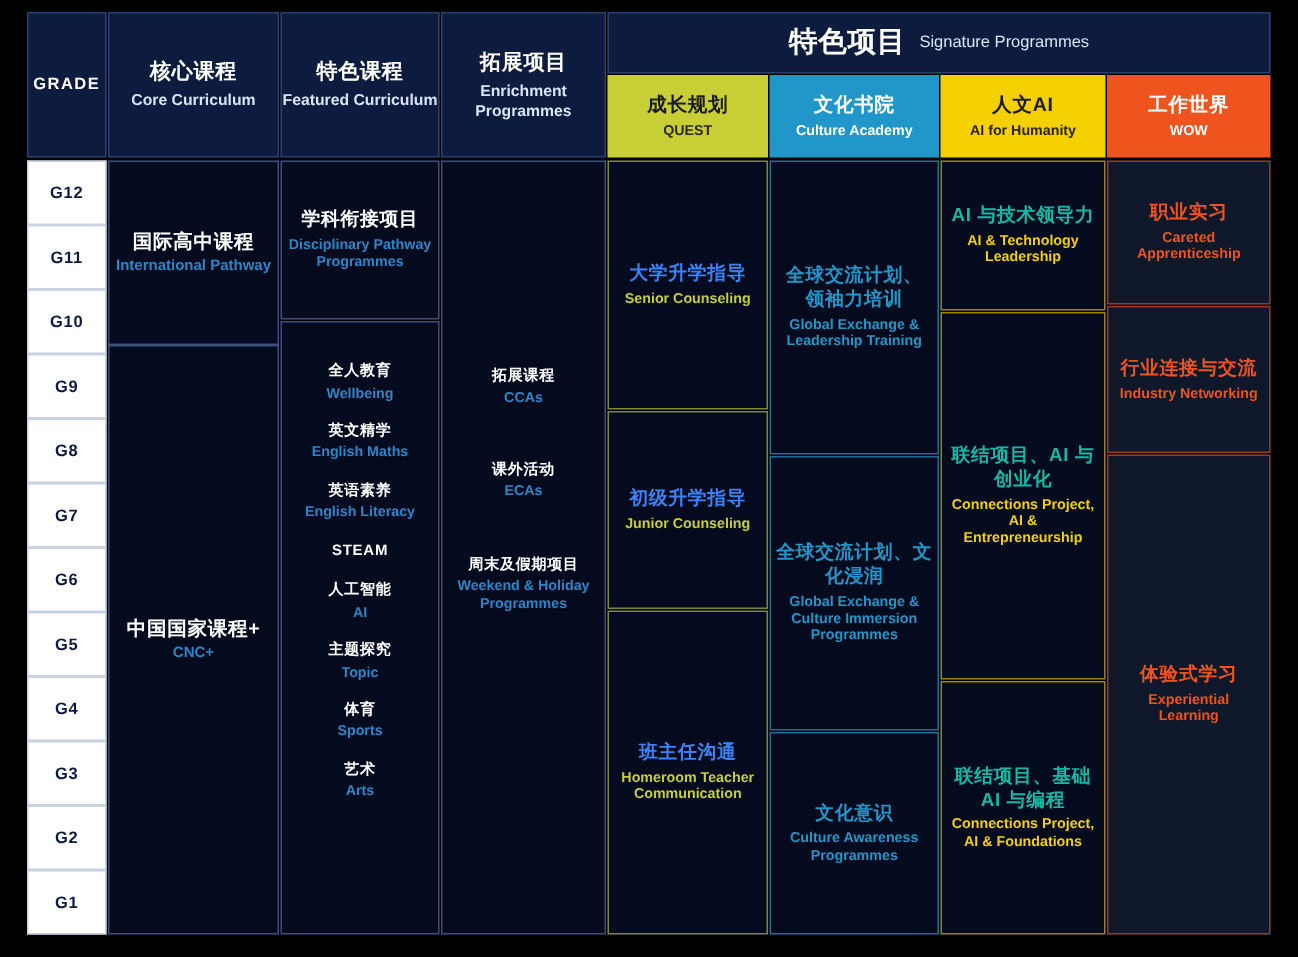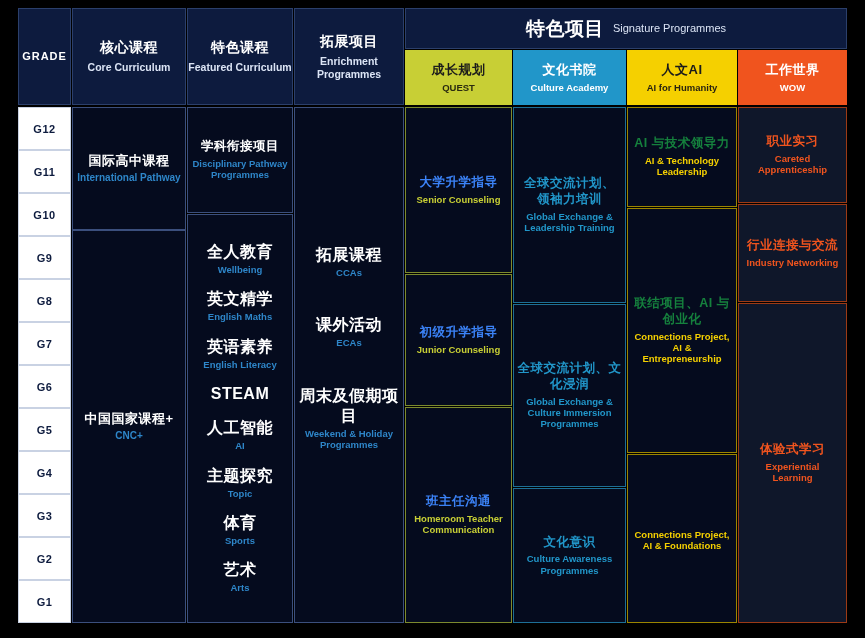--- a/index.html
+++ b/index.html
@@ -31,21 +31,21 @@
   .col-wow{background:#f0541e;}
 
   
   .grade{background:#fff;color:#0d1b3e;border:1px solid #c9d2e3;font-weight:bold;font-size:11px;letter-spacing:.5px;}
 
   
   .blk{border:1px solid #2b3f6b;background:#060d22;}
   .blk .cn{font-size:12.5px;}
   .blk .en{font-size:9.5px;margin-top:3px;}
   .item{margin:7px 0;}
-  .item .cn{font-size:16px;text-align:center;}
+  .item .cn{font-size:10px;text-align:center;}
   .item .en{font-size:9.5px;margin-top:2px;}
 
   .b-core{background:#050b1e;border:1px solid #3b4f7d;}
   .b-core .cn{color:#ffffff;font-size:13px;}
   .b-core .en{color:#2e86c9;font-size:10px;}
 
   .b-feat{background:#050b1e;border:1px solid #3b4f7d;}
   .b-feat .cn{color:#ffffff;}
   .b-feat .en{color:#2e86c9;}
 
@@ -55,21 +55,21 @@
 
   .b-quest{background:#050b1e;border:1px solid #7c8a2e;}
   .b-quest .cn{color:#3b82f6;}
   .b-quest .en{color:#c8cf35;}
 
   .b-culture{background:#050b1e;border:1px solid #1d6f96;}
   .b-culture .cn{color:#2196c9;}
   .b-culture .en{color:#2196c9;}
 
   .b-ai{background:#050b1e;border:1px solid #9b8500;}
-  .b-ai .cn{color:#15803d;}
+  .b-ai .cn{color:#14b8a6;}
   .b-ai .en{color:#f5d000;}
 
   .b-wow{background:#0f172a;border:1px solid #9c3a16;}
   .b-wow .cn{color:#f0541e;}
   .b-wow .en{color:#f0541e;}
 </style>
 </head>
 <body>
 
 <div id="chart">
@@ -242,20 +242,21 @@
 
   <div class="cell blk b-ai" style="left:627px;top:107px;width:110px;height:100px;">
     <div class="cn" style="padding:0 6px;">AI 与技术领导力</div>
     <div class="en" style="padding:0 6px;">AI &amp; Technology Leadership</div>
   </div>
   <div class="cell blk b-ai" style="left:627px;top:208px;width:110px;height:245px;">
     <div class="cn" style="padding:0 6px;">联结项目、AI 与创业化</div>
     <div class="en" style="padding:0 6px;">Connections Project, AI &amp; Entrepreneurship</div>
   </div>
   <div class="cell blk b-ai" style="left:627px;top:454px;width:110px;height:169px;">
+    <div class="cn" style="padding:0 6px;">联结项目、基础 AI 与编程</div>
     <div class="en" style="padding:0 6px;">Connections Project, AI &amp; Foundations</div>
   </div>
 
   <div class="cell blk b-wow" style="left:738px;top:107px;width:109px;height:96px;">
     <div class="cn">职业实习</div>
     <div class="en" style="padding:0 6px;">Careted Apprenticeship</div>
   </div>
   <div class="cell blk b-wow" style="left:738px;top:204px;width:109px;height:98px;">
     <div class="cn" style="padding:0 6px;">行业连接与交流</div>
     <div class="en" style="padding:0 6px;">Industry Networking</div>

